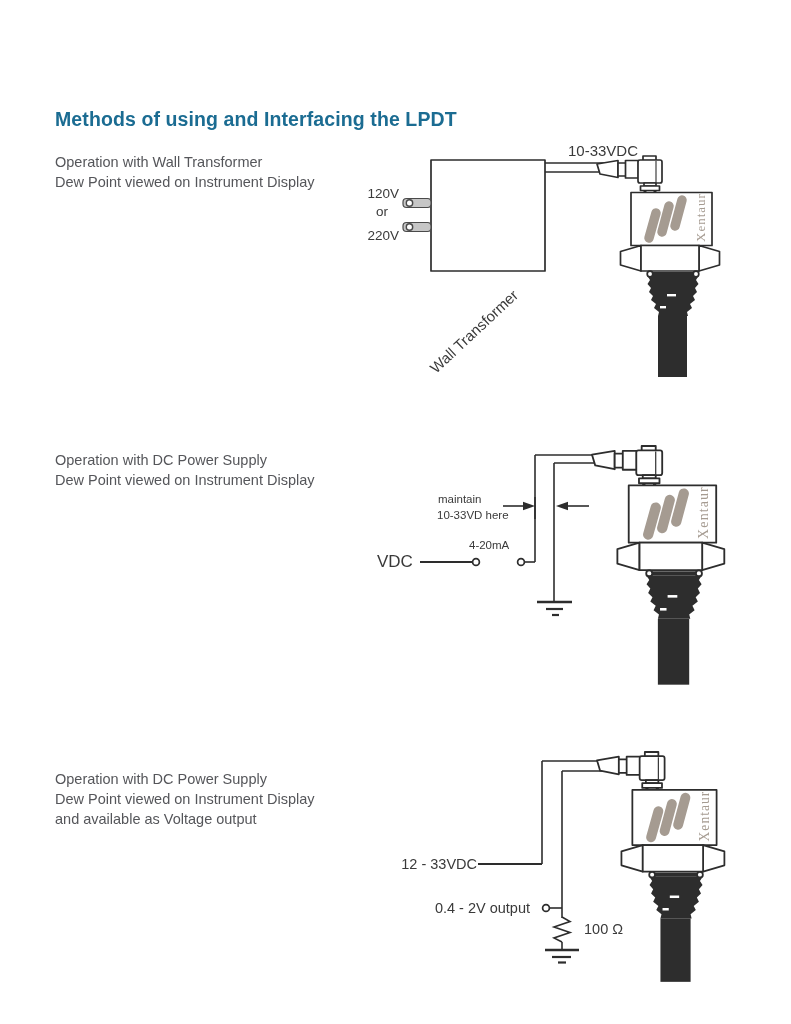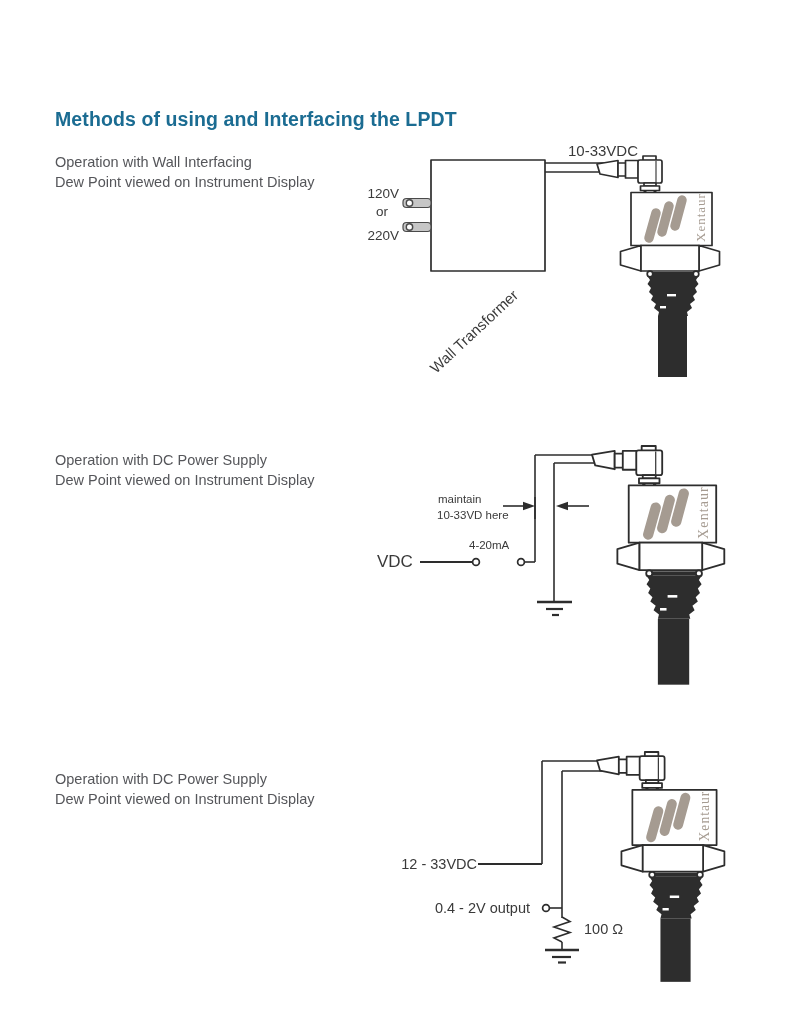--- a/index.html
+++ b/index.html
@@ -33,32 +33,33 @@
   .sz15{font-size:15px;} .sz17{font-size:17px;}
 </style>
 </head>
 <body>
 
 <div class="page">
 
   <h1 class="page-title">Methods of using and Interfacing the LPDT</h1>
 
   <div class="caption cap-1">
-    <div>Operation with Wall Interfacing</div>
+    <div>Operation with Wall Transformer</div>
     <div>Dew Point viewed on Instrument Display</div>
   </div>
 
   <div class="caption cap-2">
     <div>Operation with DC Power Supply</div>
     <div>Dew Point viewed on Instrument Display</div>
   </div>
 
   <div class="caption cap-3">
     <div>Operation with DC Power Supply</div>
     <div>Dew Point viewed on Instrument Display</div>
+    <div>and available as Voltage output</div>
   </div>
 
   <svg class="art" width="791" height="1024" viewBox="0 0 791 1024">
     <defs>
       <g id="sensor-unit">
 
         <polygon class="ink-shape" points="0,8 21,4.5 21,21.5 3,18"></polygon>
         <rect class="ink-shape" x="21" y="7" width="8" height="13"></rect>
         <rect class="ink-shape" x="28.5" y="4.5" width="13" height="17.5"></rect>
 

